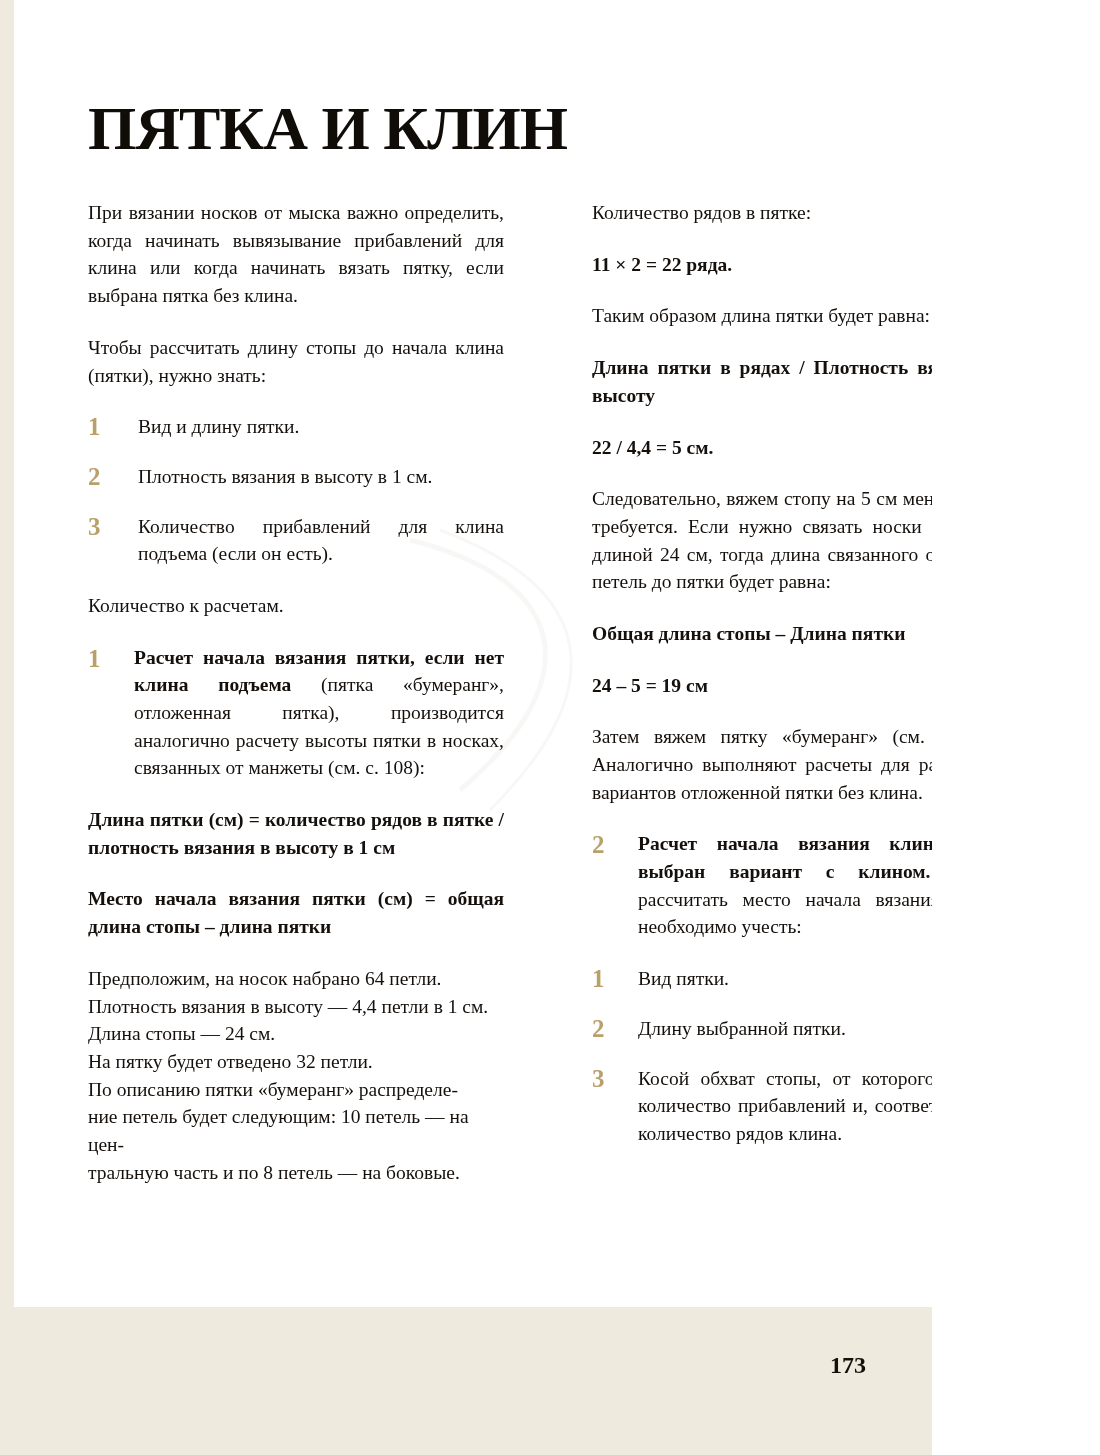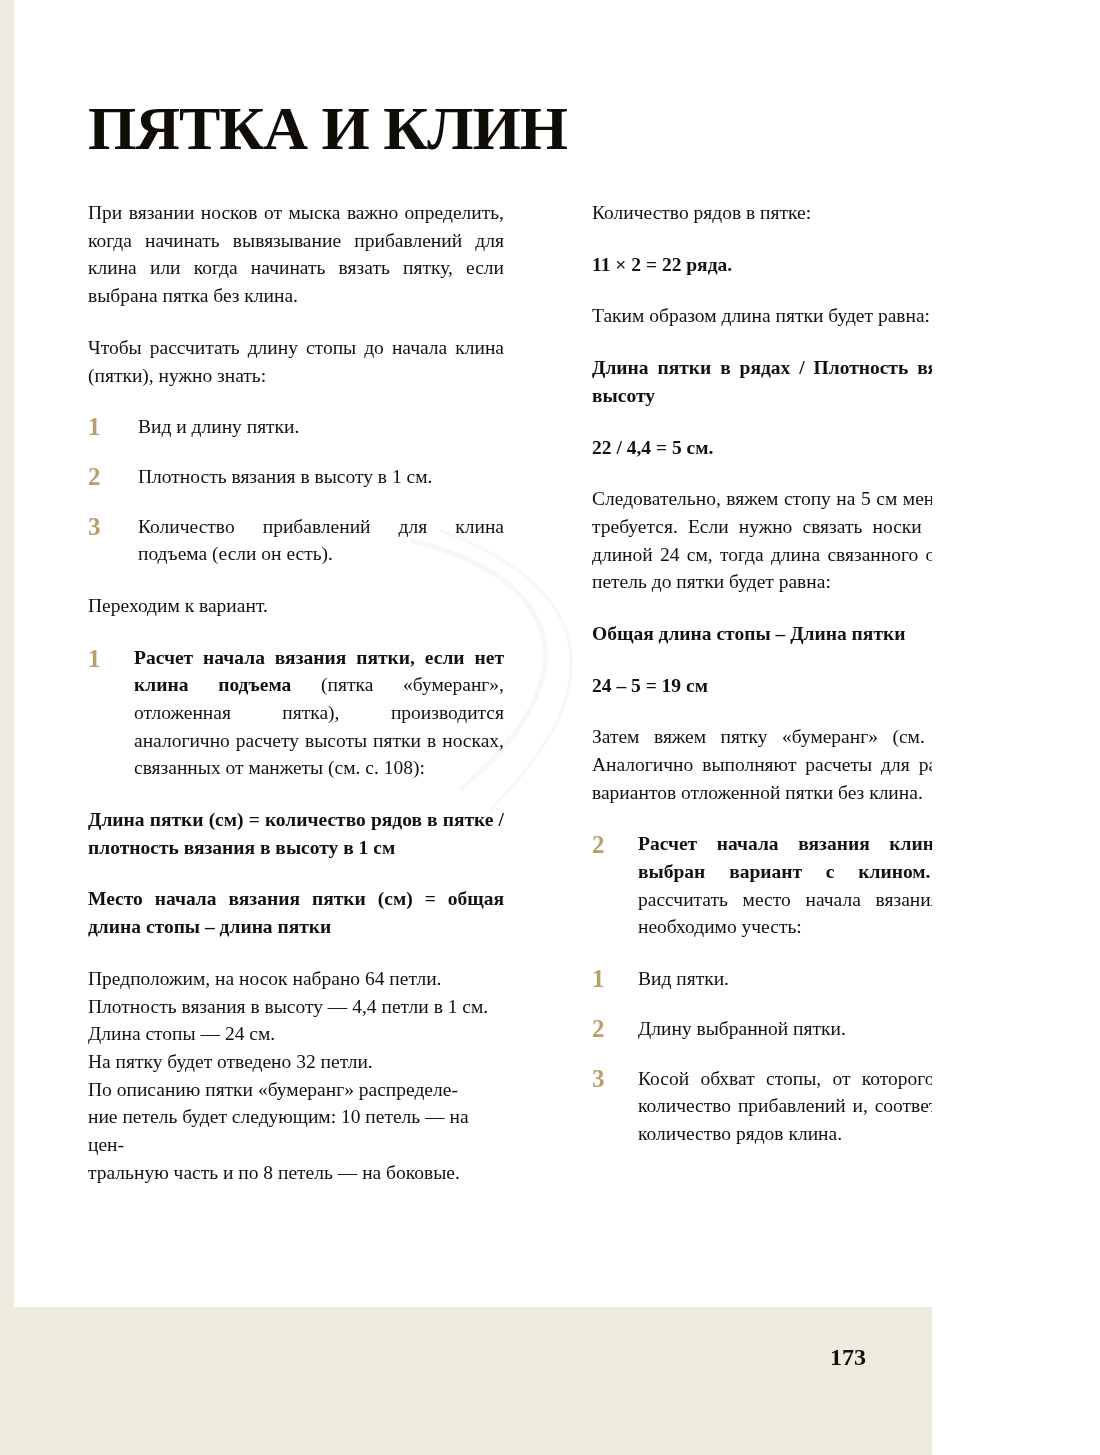--- a/index.html
+++ b/index.html
@@ -107,21 +107,21 @@
   .lines p {
     margin: 0;
     text-align: left;
   }
   .lines {
     margin-bottom: 24px;
   }
   .folio {
     position: absolute;
     right: 66px;
-    bottom: 84px;
+    bottom: 76px;
     font-size: 24px;
     font-weight: bold;
     color: #15100c;
     font-family: "Liberation Serif", "DejaVu Serif", serif;
   }
   .watermark {
     position: absolute;
     left: 370px;
     top: 520px;
     width: 260px;
@@ -162,21 +162,21 @@
           <div class="numitem">
             <span class="num">2</span>
             <span>Плотность вязания в высоту в 1 см.</span>
           </div>
           <div class="numitem">
             <span class="num">3</span>
             <span>Количество прибавлений для клина подъема (если он есть).</span>
           </div>
         </div>
 
-        <p>Переходим к вариант.</p>
+        <p>Количество к расчетам.</p>
 
         <div class="para-num">
           <span class="num">1</span>
           <span class="bold">Расчет начала вязания пятки, если нет клина подъема</span><span> (пятка «бумеранг», отложенная пятка), производится аналогично расчету высоты пятки в носках, связанных от манжеты (см. с. 108):</span>
         </div>
 
         <p class="bold">Длина пятки (см) = количество рядов в пятке / плотность вязания в высоту в 1 см</p>
         <p class="bold">Место начала вязания пятки (см) = общая длина стопы – длина пятки</p>
 
         <div class="lines">

